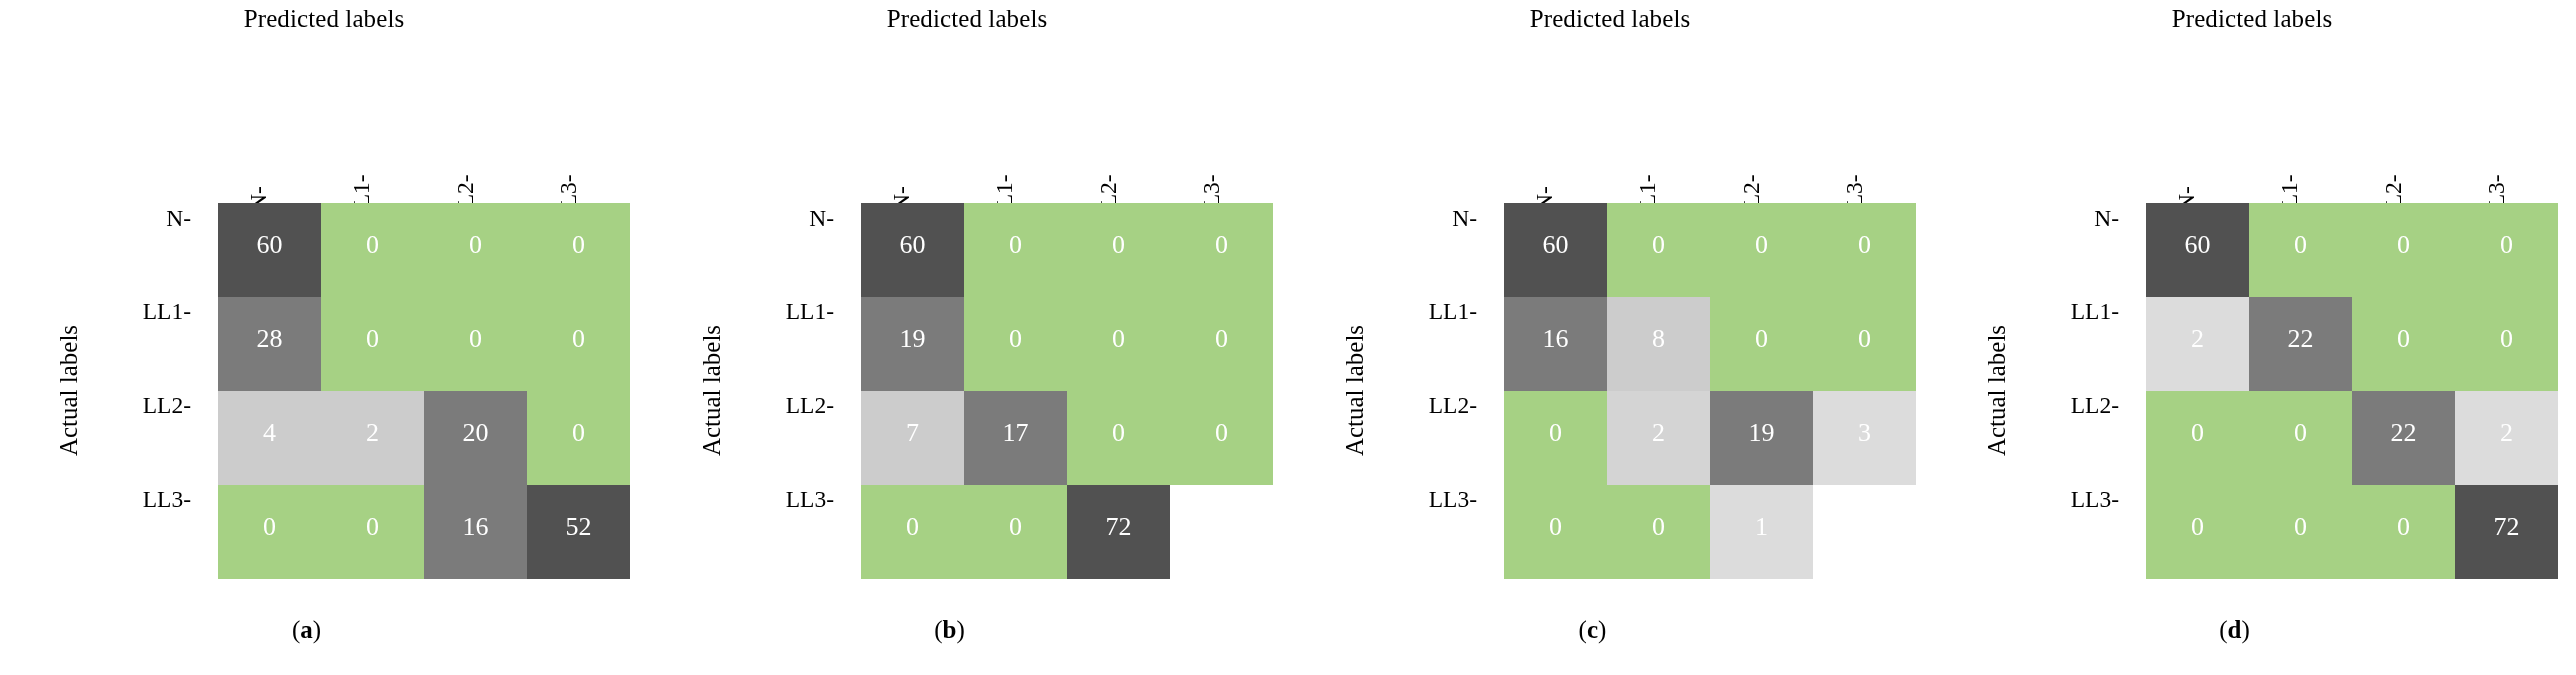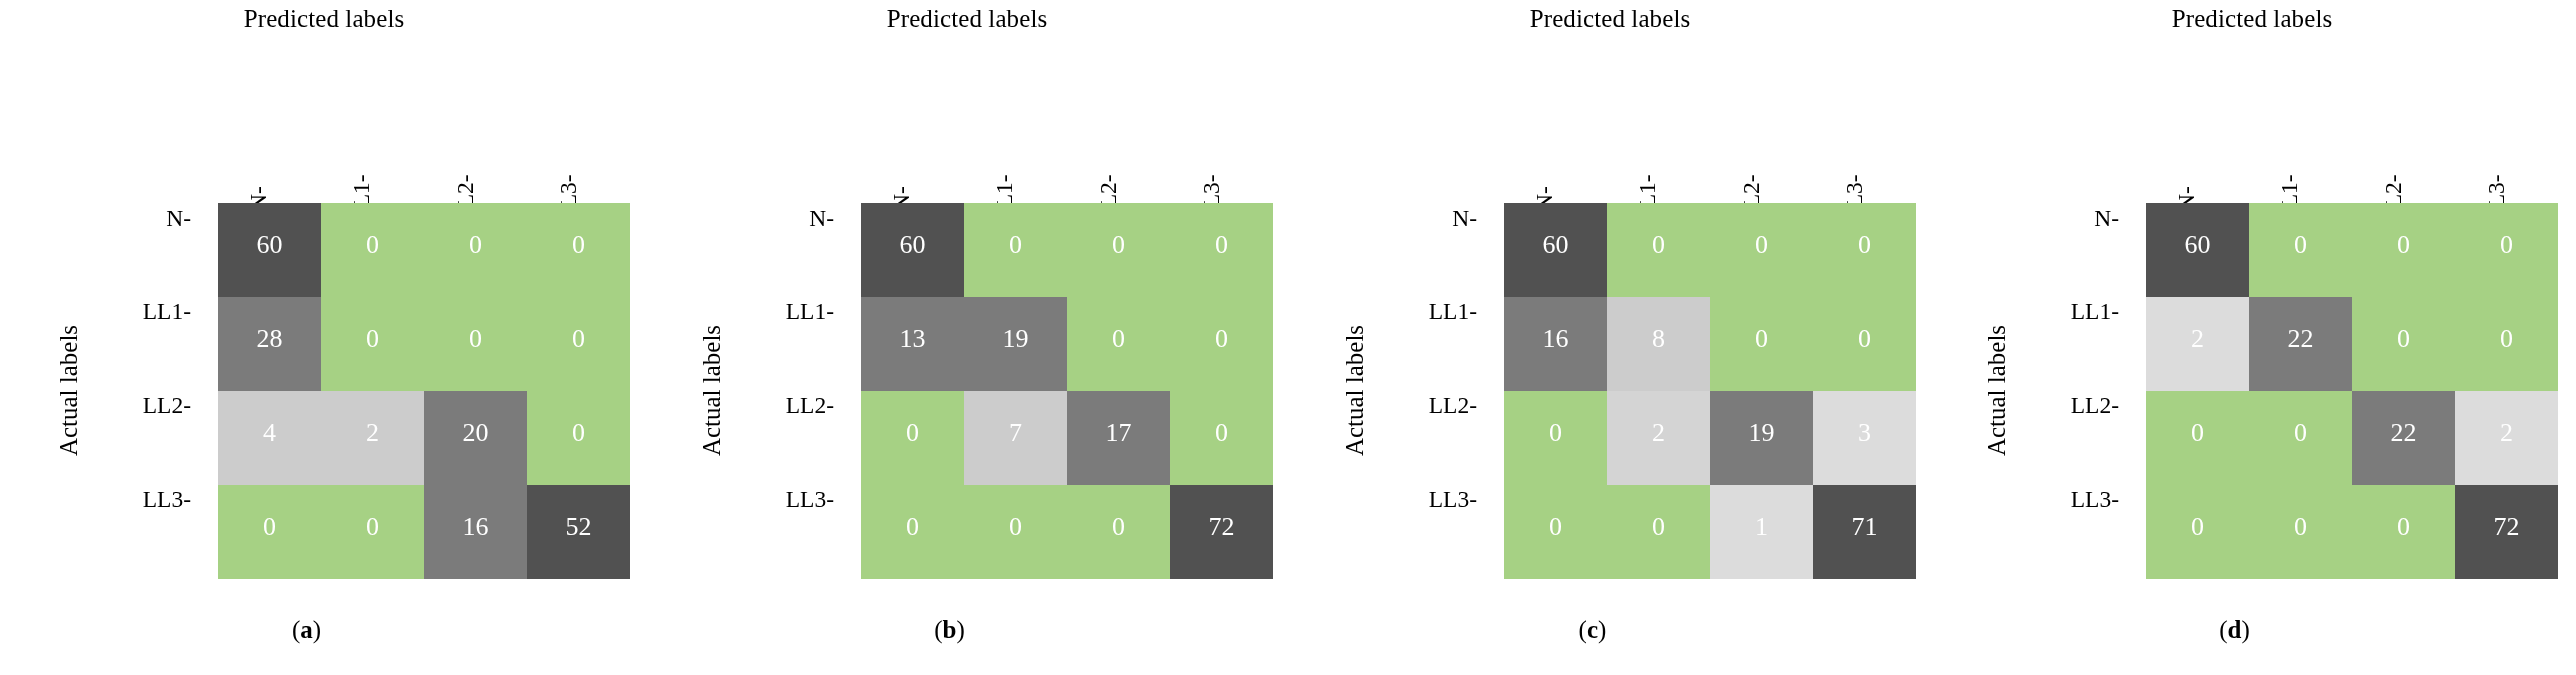--- a/index.html
+++ b/index.html
@@ -185,23 +185,20 @@
         <div class="cell" style="background: rgb(166, 209, 132);">
           <span class="val">0</span>
         </div>
         <div class="cell" style="background: rgb(166, 209, 132);">
           <span class="val">0</span>
         </div>
         <div class="cell" style="background: rgb(166, 209, 132);">
           <span class="val">0</span>
         </div>
         <div class="cell" style="background: rgb(123, 123, 123);">
-          <span class="val">13</span>
-        </div>
-        <div class="cell" style="background: rgb(123, 123, 123);">
           <span class="val">19</span>
         </div>
         <div class="cell" style="background: rgb(166, 209, 132);">
           <span class="val">0</span>
         </div>
         <div class="cell" style="background: rgb(166, 209, 132);">
           <span class="val">0</span>
         </div>
         <div class="cell" style="background: rgb(166, 209, 132);">
           <span class="val">0</span>
@@ -294,23 +291,20 @@
         </div>
         <div class="cell" style="background: rgb(166, 209, 132);">
           <span class="val">0</span>
         </div>
         <div class="cell" style="background: rgb(166, 209, 132);">
           <span class="val">0</span>
         </div>
         <div class="cell" style="background: rgb(220, 220, 220);">
           <span class="val">1</span>
         </div>
-        <div class="cell" style="background: rgb(81, 81, 81);">
-          <span class="val">71</span>
-        </div>
       </div>
       <div class="subcaption"><span class="paren">(</span><span>c</span><span class="paren">)</span></div>
     </div>
     <div class="panel" style="left: 1928px;">
       <div class="top-title">Predicted labels</div>
       <div class="col-ticks">
         <div class="col-tick" style="left: 0px;">
           <span>N-</span>
         </div>
         <div class="col-tick" style="left: 103px;">

